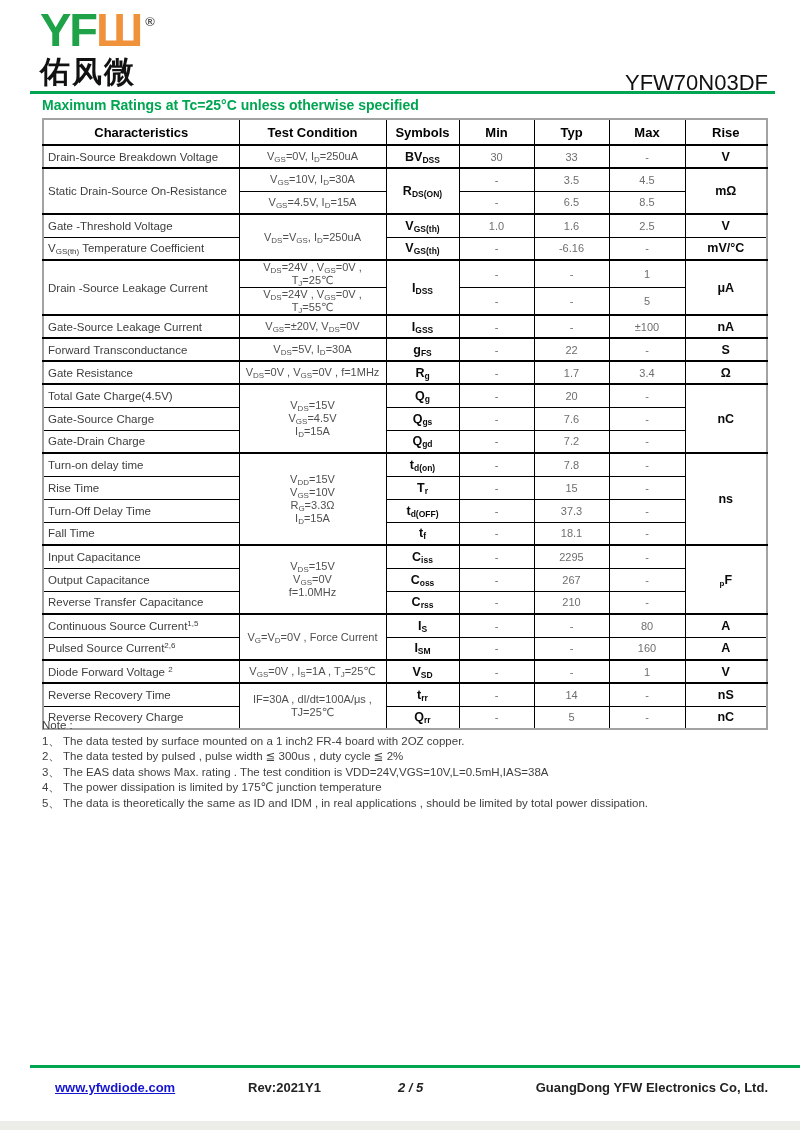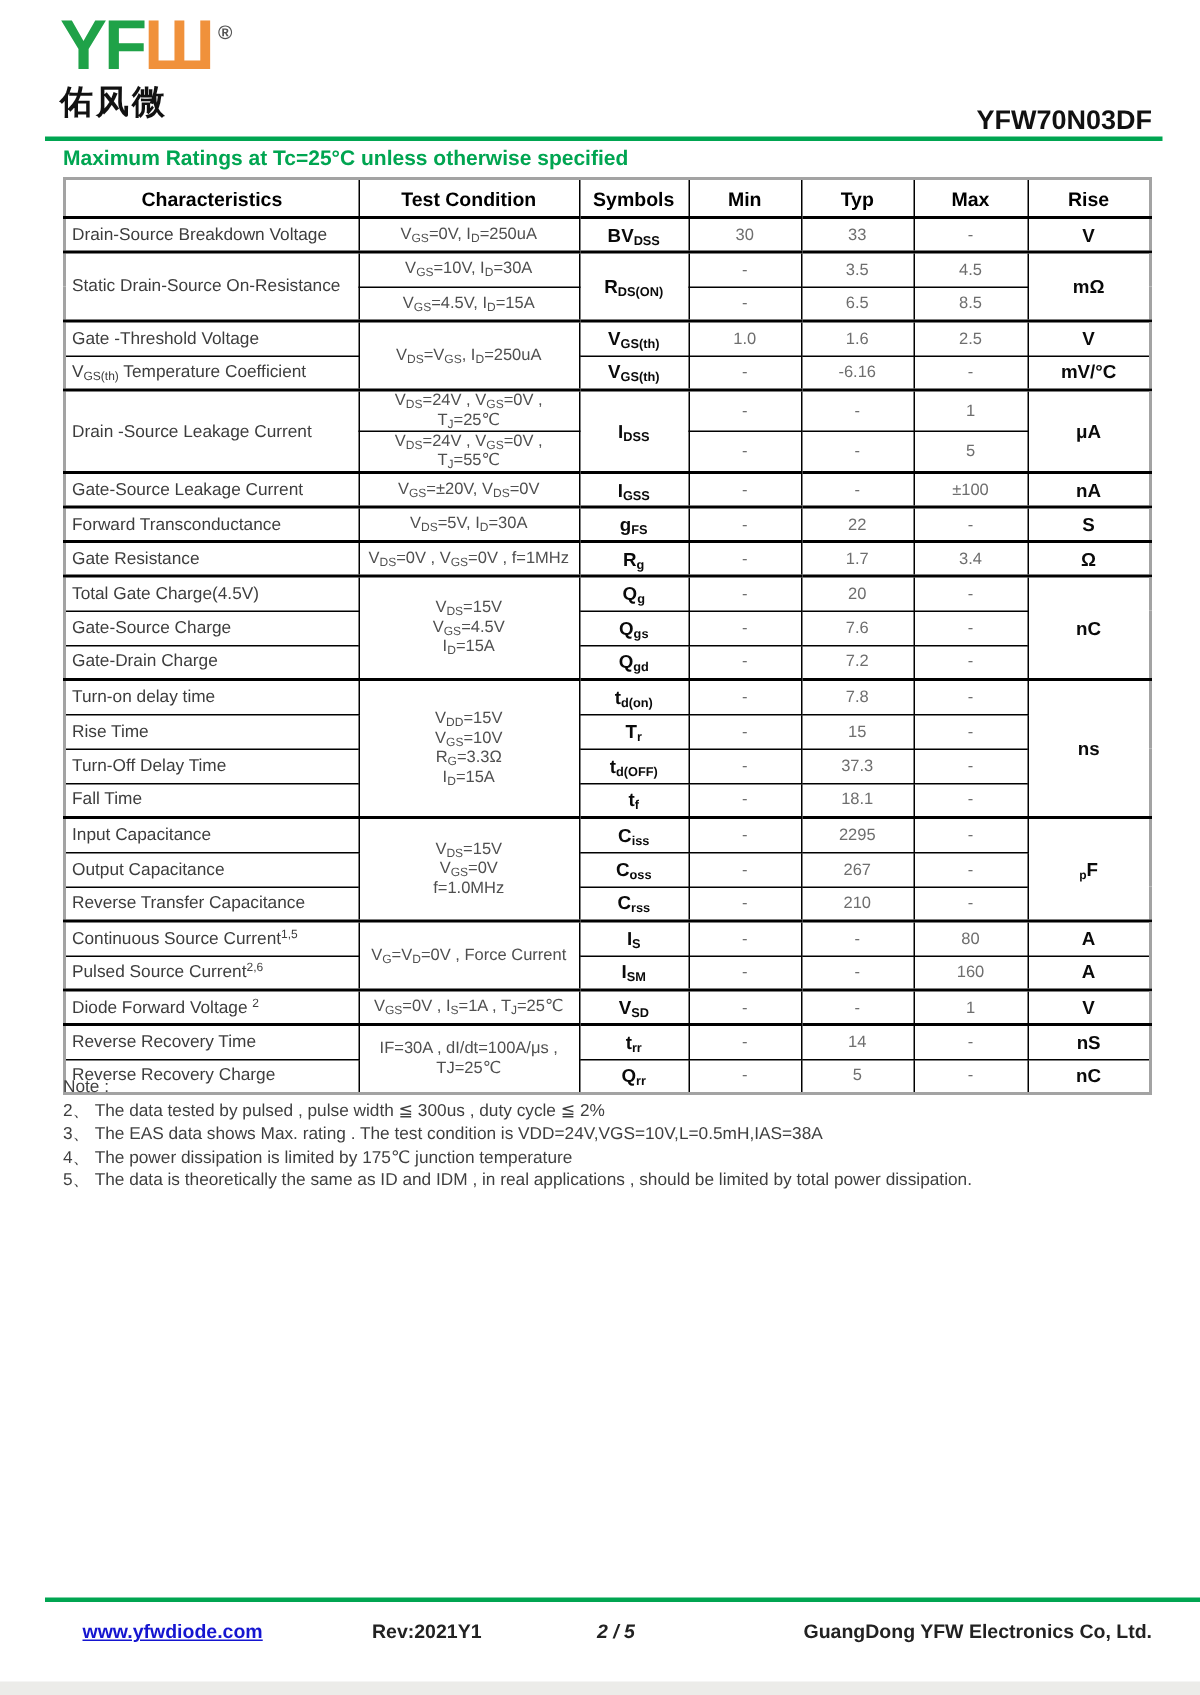--- a/index.html
+++ b/index.html
@@ -6,22 +6,22 @@
   body{
     width:800px;height:1130px;position:relative;background:#ffffff;
     font-family:"Liberation Sans","DejaVu Sans",sans-serif;color:#000;
     overflow:hidden;
   }
   
   .logo{position:absolute;left:40px;top:6px;line-height:1;}
   .logo .yf{font-size:47px;font-weight:bold;color:#1fa248;letter-spacing:-2px;}
   .logo .w{font-size:47px;font-weight:bold;color:#f0913b;}
   .logo .reg{font-size:13px;font-weight:bold;color:#555;vertical-align:super;position:relative;top:-14px;left:2px;}
-  .logo .cn{font-size:22px;font-weight:bold;color:#111;margin-top:4px;letter-spacing:2px;}
-  .partno{position:absolute;right:32px;top:70px;font-size:18px;font-weight:bold;color:#111;}
+  .logo .cn{font-size:30px;font-weight:bold;color:#111;margin-top:4px;letter-spacing:2px;}
+  .partno{position:absolute;right:32px;top:70px;font-size:22px;font-weight:normal;color:#111;}
   .rule-top{position:absolute;left:30px;top:91px;width:745px;height:3px;background:#00a551;}
   .sec-title{position:absolute;left:42px;top:97px;font-size:14px;font-weight:bold;color:#00a551;}
 
   
   .tbl-wrap{position:absolute;left:42px;top:118px;}
   table{border-collapse:collapse;table-layout:fixed;width:724px;border:2px solid #a3a3a3;}
   th,td{border:1px solid #000;padding:0 3px;overflow:hidden;vertical-align:middle;}
   thead th{height:24px;font-size:13px;font-weight:bold;color:#000;text-align:center;border-bottom:2px solid #000;}
   tbody tr{height:23px;}
   tr.g > td{border-top:2px solid #000;}
@@ -284,20 +284,21 @@
           <td class="val">-</td>
           <td class="unit">nC</td>
         </tr>
       </tbody>
   </table>
 </div>
 
 <div class="notes">
   <div class="nt">Note :</div>
   <div id="note-items">
+      <div class="nt">1、 The data tested by surface mounted on a 1 inch2 FR-4 board with 2OZ copper.</div>
       <div class="nt">2、 The data tested by pulsed , pulse width ≦ 300us , duty cycle ≦ 2%</div>
       <div class="nt">3、 The EAS data shows Max. rating . The test condition is VDD=24V,VGS=10V,L=0.5mH,IAS=38A</div>
       <div class="nt">4、 The power dissipation is limited by 175℃ junction temperature</div>
       <div class="nt">5、 The data is theoretically the same as ID and IDM , in real applications , should be limited by total power dissipation.</div>
     </div>
 </div>
 
 <div class="rule-bot"></div>
 <div class="footer">
   <span class="f-link">www.yfwdiode.com</span>

